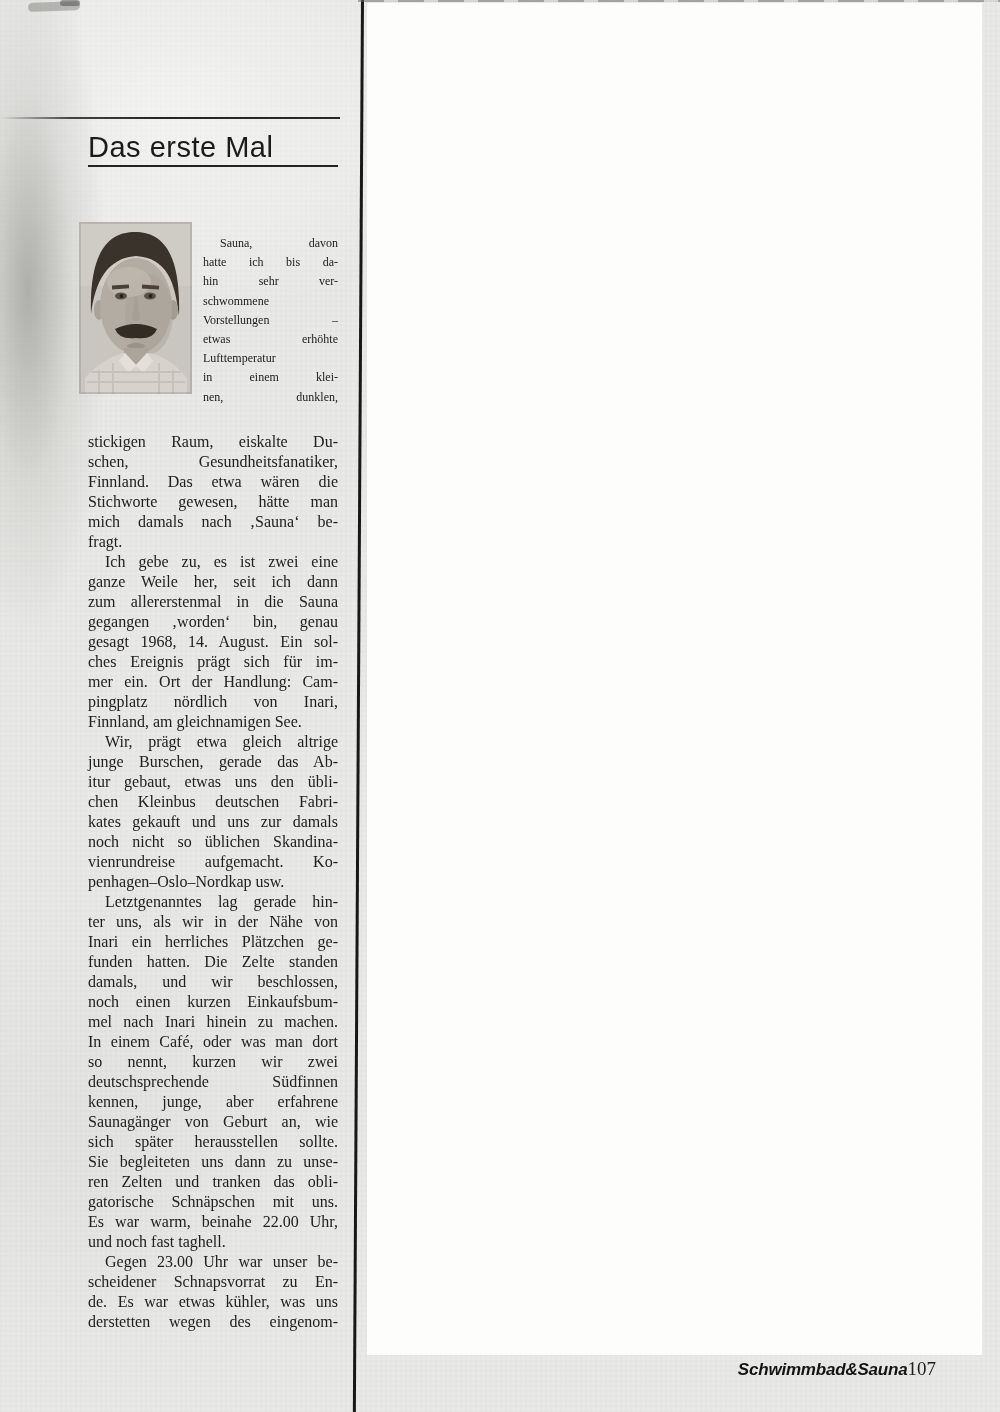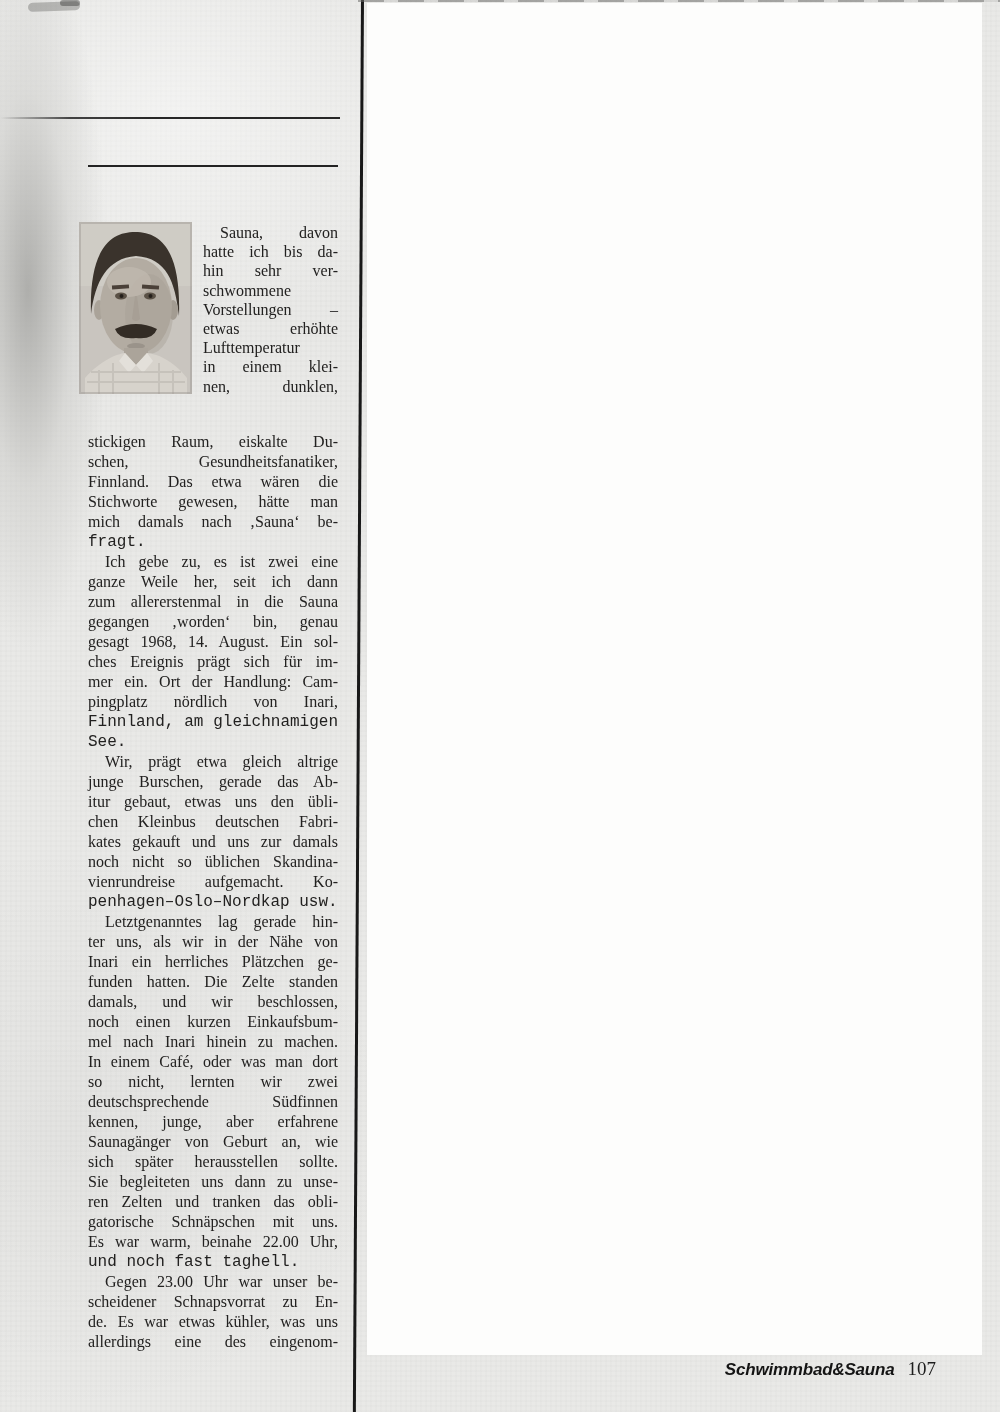--- a/index.html
+++ b/index.html
@@ -59,55 +59,56 @@
     position: absolute; left: 88px; top: 176px; width: 250px;
     font-size: 17.5px; line-height: 23px; color: #222120;
   }
   .byline .roman { font-style: normal; }
   .byline .ital  { font-style: italic; }
   .byline-line1 { text-indent: 17px; }
 
   .author-photo { position: absolute; left: 79px; top: 222px; }
 
   .col-beside-photo {
-    position: absolute; left: 203px; top: 223px; width: 135px;
-    font-size: 16px; line-height: 19.2px; color: #222120;
+    position: absolute; left: 203px; top: 234px; width: 135px;
+    font-size: 12px; line-height: 19.2px; color: #222120;
   }
   .col-flow {
     position: absolute; left: 88px; top: 395px; width: 250px;
     font-size: 16px; line-height: 20px; color: #222120; margin-top: 37px;
   }
   .tline { text-align: justify; text-align-last: justify; white-space: normal; }
   .tline-indent { text-indent: 17px; }
-  .tline-end { text-align-last: left; font-family: Liberation Mono, monospace; }
+  .tline-end { text-align-last: left; }
 
   
   .footer {
     position: absolute; top: 1358px; right: 64px;
     display: flex; align-items: baseline; color: #141414;
   }
   .footer .mag {
     font-family: "Liberation Sans", sans-serif; font-weight: 700; font-style: italic;
     font-size: 17px; letter-spacing: -0.2px; color: #141414; text-align: right;
   }
   .footer .pagenum {
-    font-family: "Liberation Serif", serif; font-size: 19px; margin-left: 13px; color: #1d1d1d;
+    font-family: "Liberation Serif", serif; font-size: 19px; color: #1d1d1d;
   }
 </style>
 </head>
 <body>
 
 <div class="page">
 
   <div class="curl-shadow"></div>
   <div class="smudge-1"></div>
   <div class="smudge-2"></div>
 
   <div class="rule-top-left"></div>
 
+  <h1 class="article-title">Das erste Mal</h1>
   <div class="title-rule"></div>
 
   <div class="byline">
   </div>
 
   <svg class="author-photo" width="113" height="172" viewBox="0 0 113 172" aria-hidden="true">
     <rect width="113" height="172" fill="#c9c5bf"></rect>
     <rect width="113" height="64" fill="#d4d0ca" opacity="0.6"></rect>
     <path d="M12,92 C10,26 32,10 56,10 C82,10 102,28 100,94 C96,60 88,36 57,34 C28,36 16,60 12,92 Z" fill="#3a332c"></path>
     <ellipse cx="20" cy="88" rx="5" ry="10" fill="#aaa399"></ellipse>
@@ -176,36 +177,36 @@
       </div>
     <div>
         <div class="tline tline-indent">Letztgenanntes lag gerade hin-</div>
         <div class="tline">ter uns, als wir in der Nähe von</div>
         <div class="tline">Inari ein herrliches Plätzchen ge-</div>
         <div class="tline">funden hatten. Die Zelte standen</div>
         <div class="tline">damals, und wir beschlossen,</div>
         <div class="tline">noch einen kurzen Einkaufsbum-</div>
         <div class="tline">mel nach Inari hinein zu machen.</div>
         <div class="tline">In einem Café, oder was man dort</div>
-        <div class="tline">so nicht, lernten wir zwei</div>
+        <div class="tline">so nennt, kurzen wir zwei</div>
         <div class="tline">deutschsprechende Südfinnen</div>
         <div class="tline">kennen, junge, aber erfahrene</div>
         <div class="tline">Saunagänger von Geburt an, wie</div>
         <div class="tline">sich später herausstellen sollte.</div>
         <div class="tline">Sie begleiteten uns dann zu unse-</div>
         <div class="tline">ren Zelten und tranken das obli-</div>
         <div class="tline">gatorische Schnäpschen mit uns.</div>
         <div class="tline">Es war warm, beinahe 22.00 Uhr,</div>
         <div class="tline tline-end">und noch fast taghell.</div>
       </div>
     <div>
         <div class="tline tline-indent">Gegen 23.00 Uhr war unser be-</div>
         <div class="tline">scheidener Schnapsvorrat zu En-</div>
         <div class="tline">de. Es war etwas kühler, was uns</div>
-        <div class="tline">allerdings eine des eingenom-</div>
+        <div class="tline">derstetten wegen des eingenom-</div>
       </div>
   </div>
 
   <div class="divider-vertical"></div>
   <div class="content-box"></div>
   <div class="rule-top-right"></div>
 
   <div class="footer">
     <span class="mag">Schwimmbad&amp;Sauna</span>
     <span class="pagenum">107</span>

